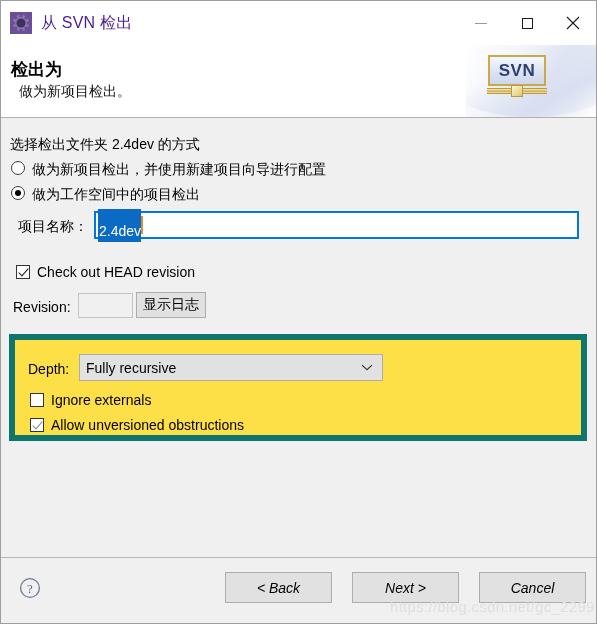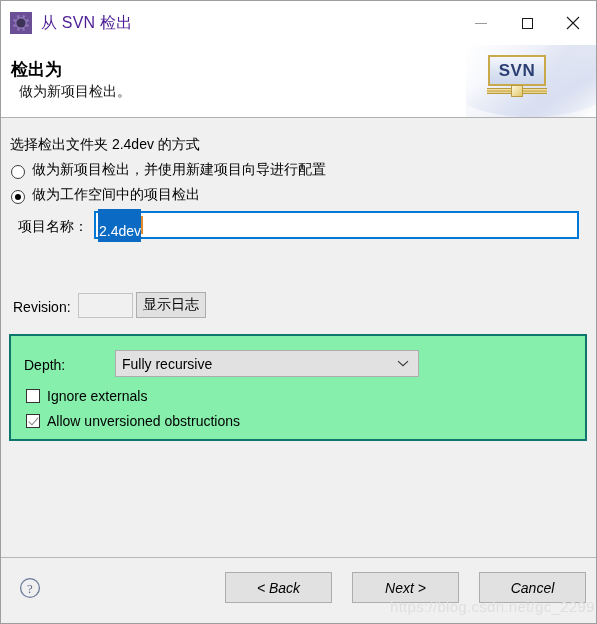--- a/index.html
+++ b/index.html
@@ -143,21 +143,21 @@
 
   .lbl {
     font-size: 14px;
     color: #000000;
     white-space: nowrap;
   }
 
   
   .radio-row {
     display: flex;
-    align-items: flex-end;
+    align-items: flex-start;
     gap: 7px;
   }
   .radio {
     width: 14px; height: 14px;
     border-radius: 50%;
     border: 1px solid #3b3b3b;
     background: #ffffff;
     position: relative;
     flex: 0 0 auto;
   }
@@ -233,23 +233,22 @@
     cursor: default;
   }
   .btn.default {
     border: 2px solid #0078d7;
     background: #e1e1e1;
   }
 
   
   .group {
     position: absolute;
-    border: 2px solid #0f766e;
-    background: #86efac;
-    padding-left: 40px;
+    border: 6px solid #0f766e;
+    background: #fde047;
   }
 
   
   .combo {
     height: 27px;
     background: #e1e1e1;
     border: 1px solid #adadad;
     display: flex;
     align-items: center;
     font-size: 14px;
@@ -368,20 +367,24 @@
       <div class="lbl">做为工作空间中的项目检出</div>
     </div>
 
     <div class="row lbl" style="left:17px; top:100px;">项目名称：</div>
 
     <div class="row textfield focused" style="left:93px; top:93px; width:485px; height:28px;">
       <span class="sel-text">2.4dev</span>
         <span class="caret"></span>
     </div>
 
+    <div class="row cbrow" style="left:15px; top:146px;">
+      <div class="cbox checked"></div>
+      <div class="lbl">Check out HEAD revision</div>
+    </div>
 
     <div class="row lbl" style="left:12px; top:181px;text-align:center;">Revision:</div>
 
     <div class="row textfield disabled" style="left:77px; top:175px; width:55px; height:25px;">
       <span></span>
     </div>
 
     <div class="row btn" style="left:135px; top:174px; width:70px; height:26px;">
       <span>显示日志</span>
     </div>

